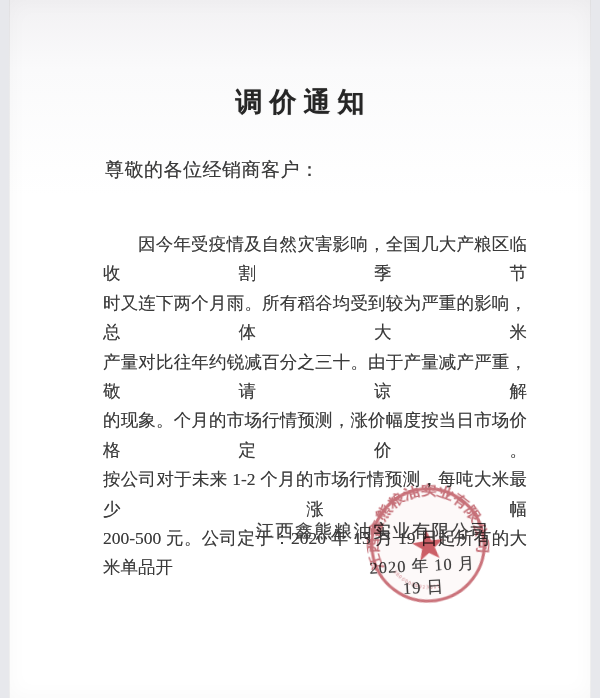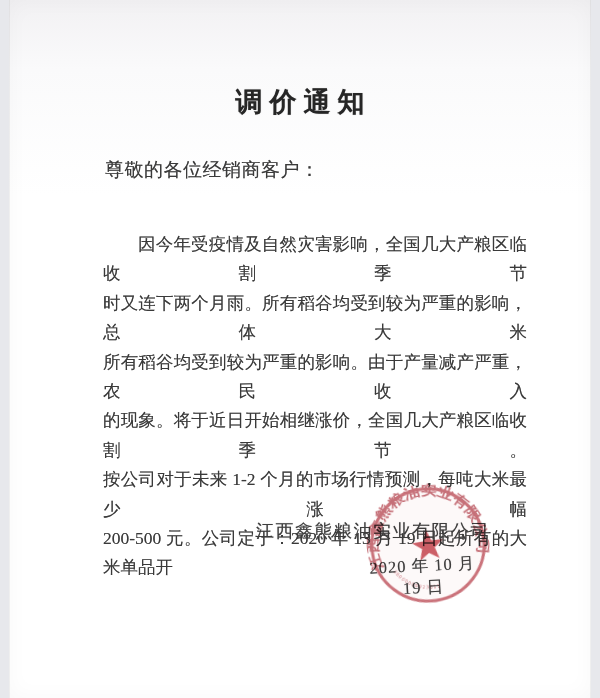--- a/index.html
+++ b/index.html
@@ -64,22 +64,22 @@
 <div class="photo">
   <div class="paper">
 
     <h1 class="title">调价通知</h1>
 
     <div class="greeting">尊敬的各位经销商客户：</div>
 
     <div class="body-block">
         <div class="line">因今年受疫情及自然灾害影响，全国几大产粮区临收割季节</div>
         <div class="line">时又连下两个月雨。所有稻谷均受到较为严重的影响，总体大米</div>
-        <div class="line">所有稻谷均受到较为严重的影响。由于产量减产严重，农民收入</div>
-        <div class="line">的现象。将于近日开始相继涨价，全国几大产粮区临收割季节。</div>
+        <div class="line">产量对比往年约锐减百分之三十。由于产量减产严重，敬请谅解</div>
+        <div class="line">的现象。个月的市场行情预测，涨价幅度按当日市场价格定价。</div>
         <div class="line">按公司对于未来 1-2 个月的市场行情预测，每吨大米最少涨幅</div>
         <div class="line">200-500 元。公司定于：2020 年 13 月 19 日起所有的大米单品开</div>
       </div>
 
 
     <div class="sig-company">江西鑫熊粮油实业有限公司</div>
 
     <div class="sig-date">2020 年 10 月 19 日</div>
 
     <div class="seal">

